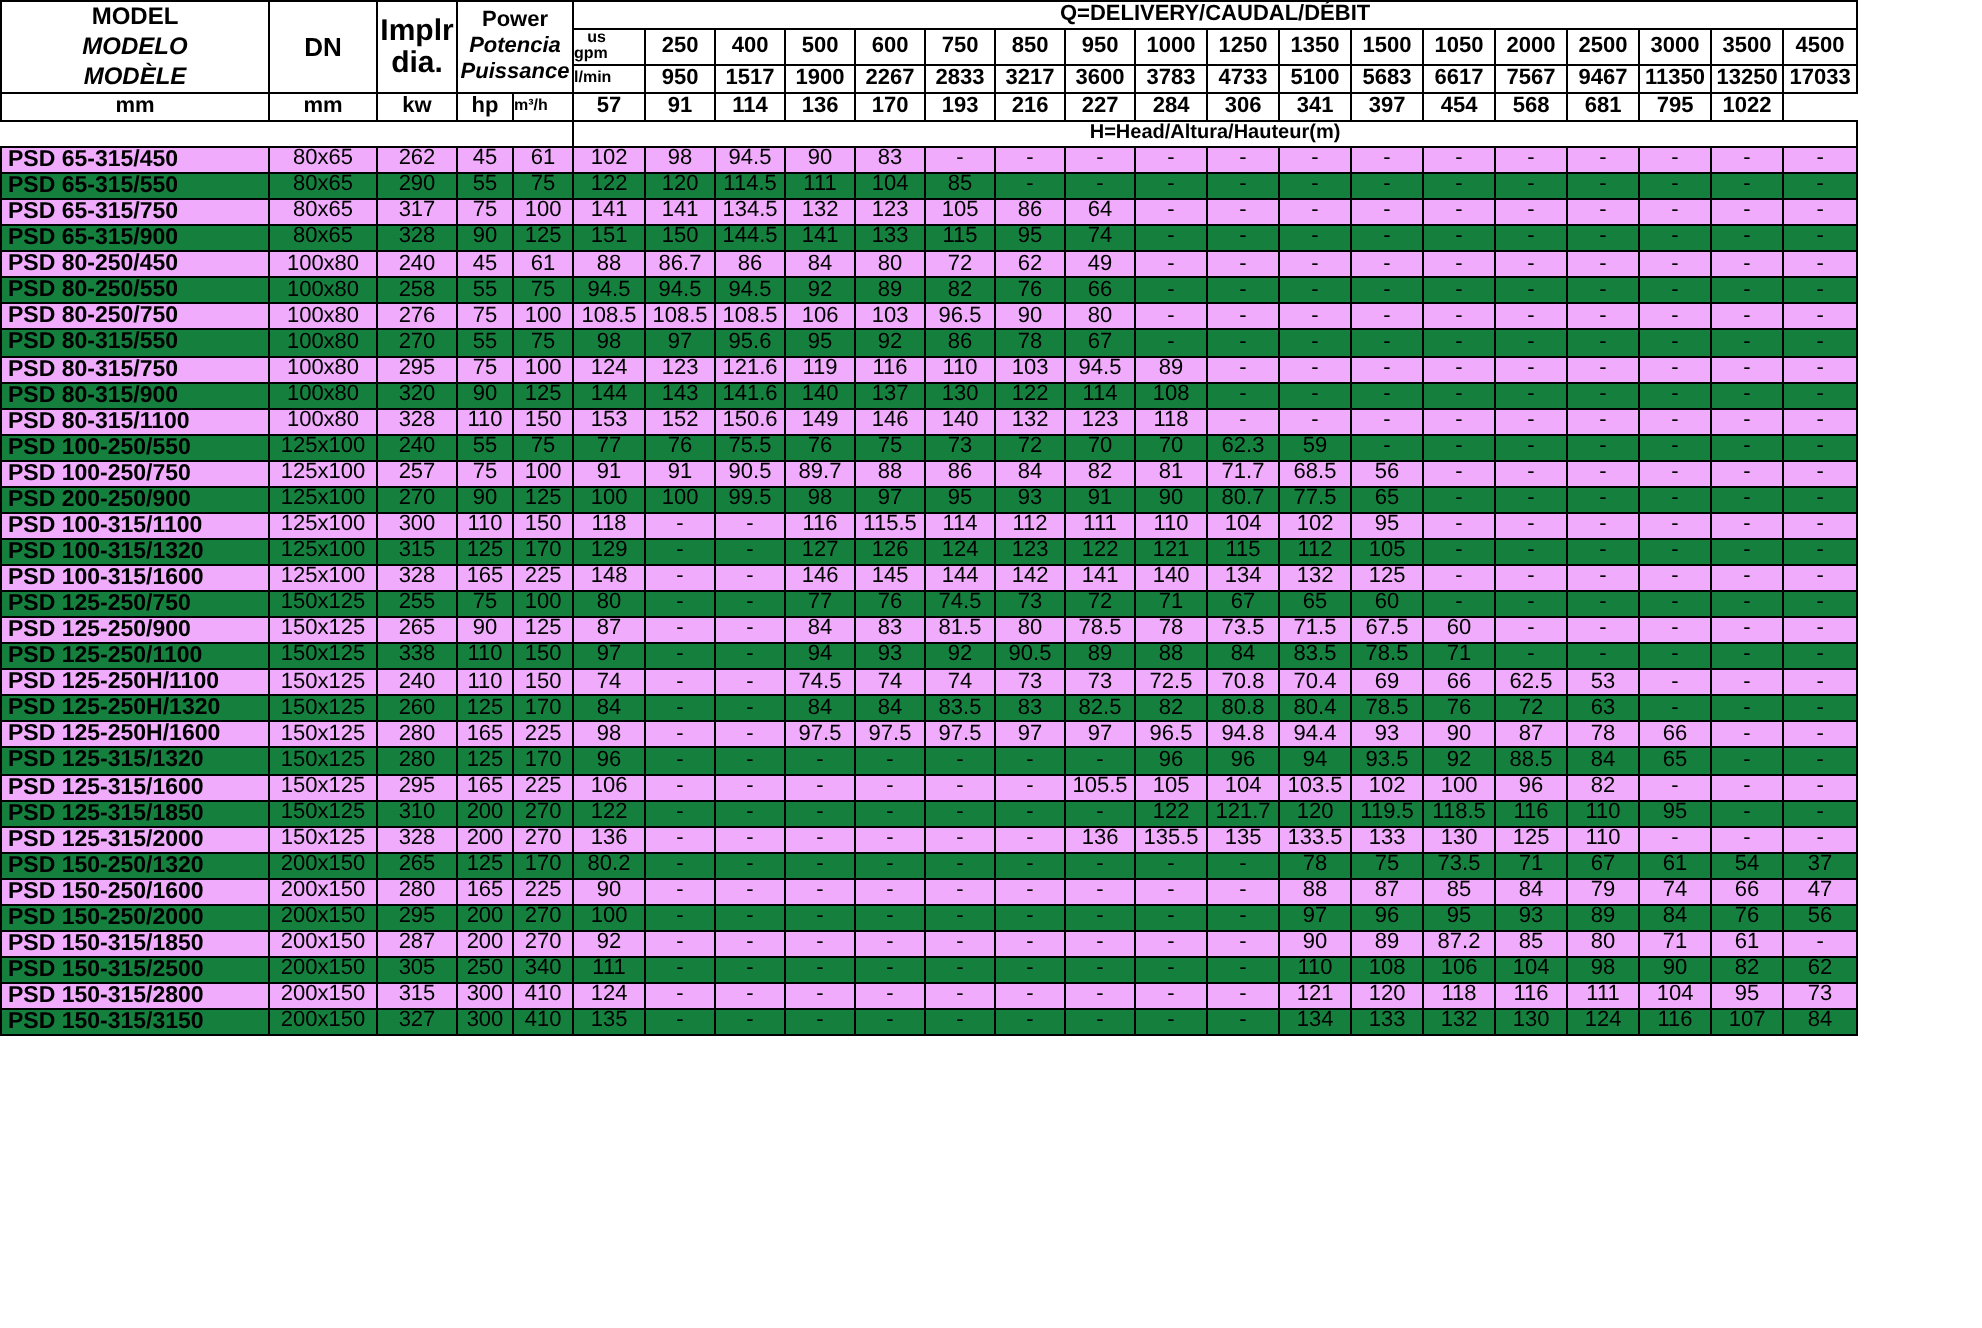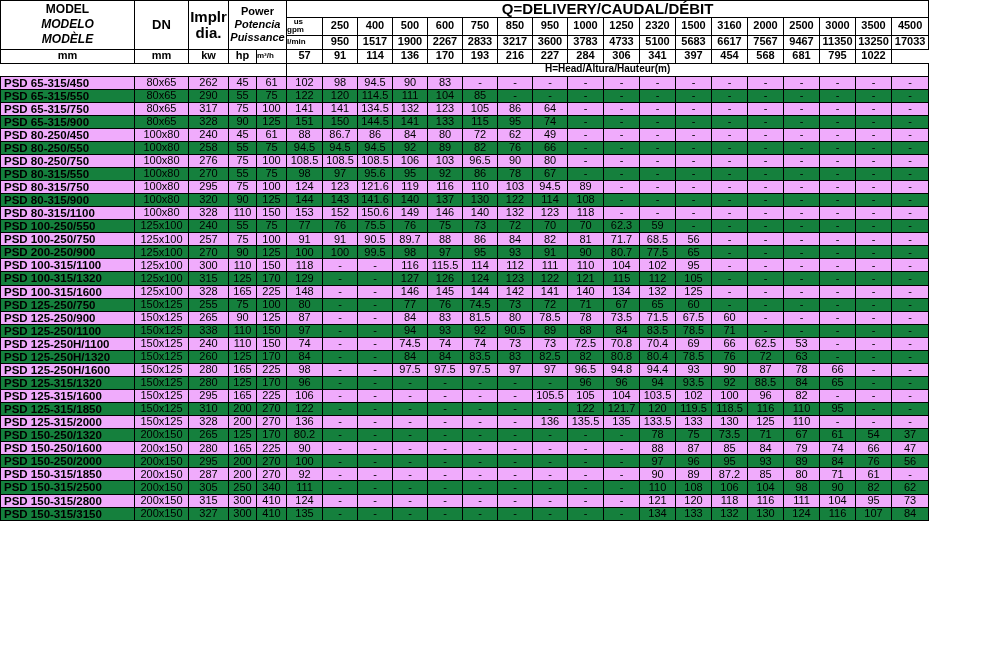--- a/index.html
+++ b/index.html
@@ -7,21 +7,21 @@
   #sheet{width:991px;height:664px;position:relative;overflow:hidden;background:#fff;}
   table{border-collapse:collapse;table-layout:fixed;width:793px;}
   td,th{border:1px solid #000;padding:0;margin:0;font-size:11px;text-align:center;vertical-align:middle;line-height:1.05;}
   .hdr{font-weight:bold;background:#fff;}
   .model-cell{font-weight:bold;text-align:left;padding-left:3px;font-size:11.5px;}
   .dn-cell{font-size:11px;}
   .row-alt{background:#f0abfc;}
   .row-plain{background:#15803d;}
   .unitlbl{font-size:8px;font-weight:bold;text-align:right;padding-right:19px;}
   .qhdr{font-weight:bold;font-size:11px;}
-  .qtitle{font-weight:bold;font-size:15px;text-align:center;}
+  .qtitle{font-weight:bold;font-size:11px;text-align:center;}
   .modelhdr{font-weight:bold;font-size:12px;line-height:1.25;}
   .modelhdr i{font-style:italic;}
   .powerhdr{font-weight:bold;font-size:11px;line-height:1.2;}
   .powerhdr i{font-style:italic;}
   .val{font-size:11px;}
   .hhead{font-weight:bold;font-size:10px;text-align:center;}
 </style>
 </head>
 <body>
 
@@ -75,23 +75,23 @@
       <td class="unitlbl" style="height:13px">us gpm</td>
       <td class="qhdr">250</td>
       <td class="qhdr">400</td>
       <td class="qhdr">500</td>
       <td class="qhdr">600</td>
       <td class="qhdr">750</td>
       <td class="qhdr">850</td>
       <td class="qhdr">950</td>
       <td class="qhdr">1000</td>
       <td class="qhdr">1250</td>
-      <td class="qhdr">2320</td>
+      <td class="qhdr">1350</td>
       <td class="qhdr">1500</td>
-      <td class="qhdr">3160</td>
+      <td class="qhdr">1050</td>
       <td class="qhdr">2000</td>
       <td class="qhdr">2500</td>
       <td class="qhdr">3000</td>
       <td class="qhdr">3500</td>
       <td class="qhdr">4500</td>
     </tr>
     <tr>
       <td class="unitlbl" style="height:13px">l/min</td>
       <td class="qhdr">950</td>
       <td class="qhdr">1517</td>

